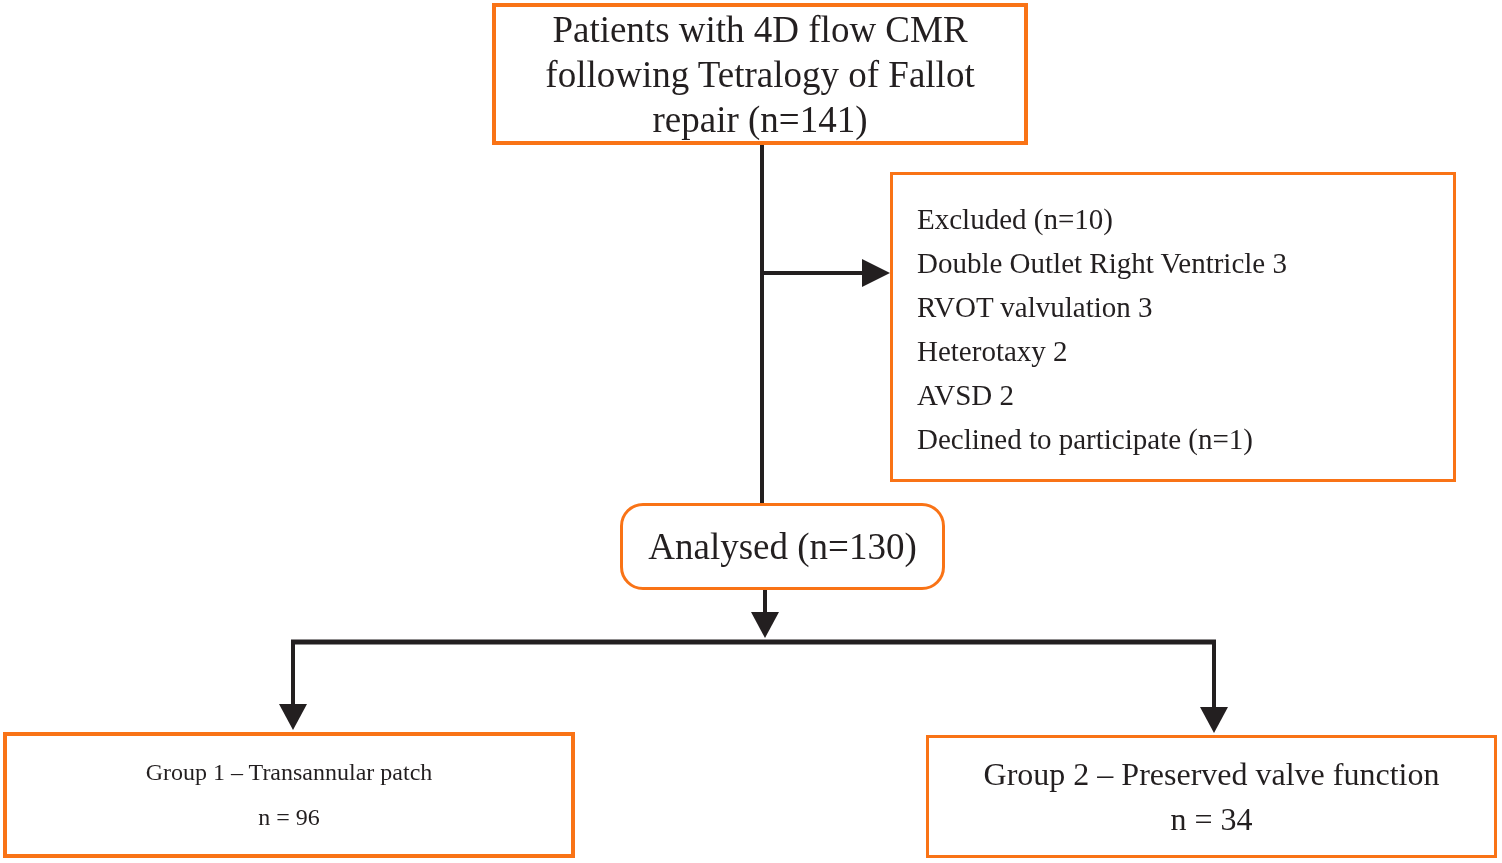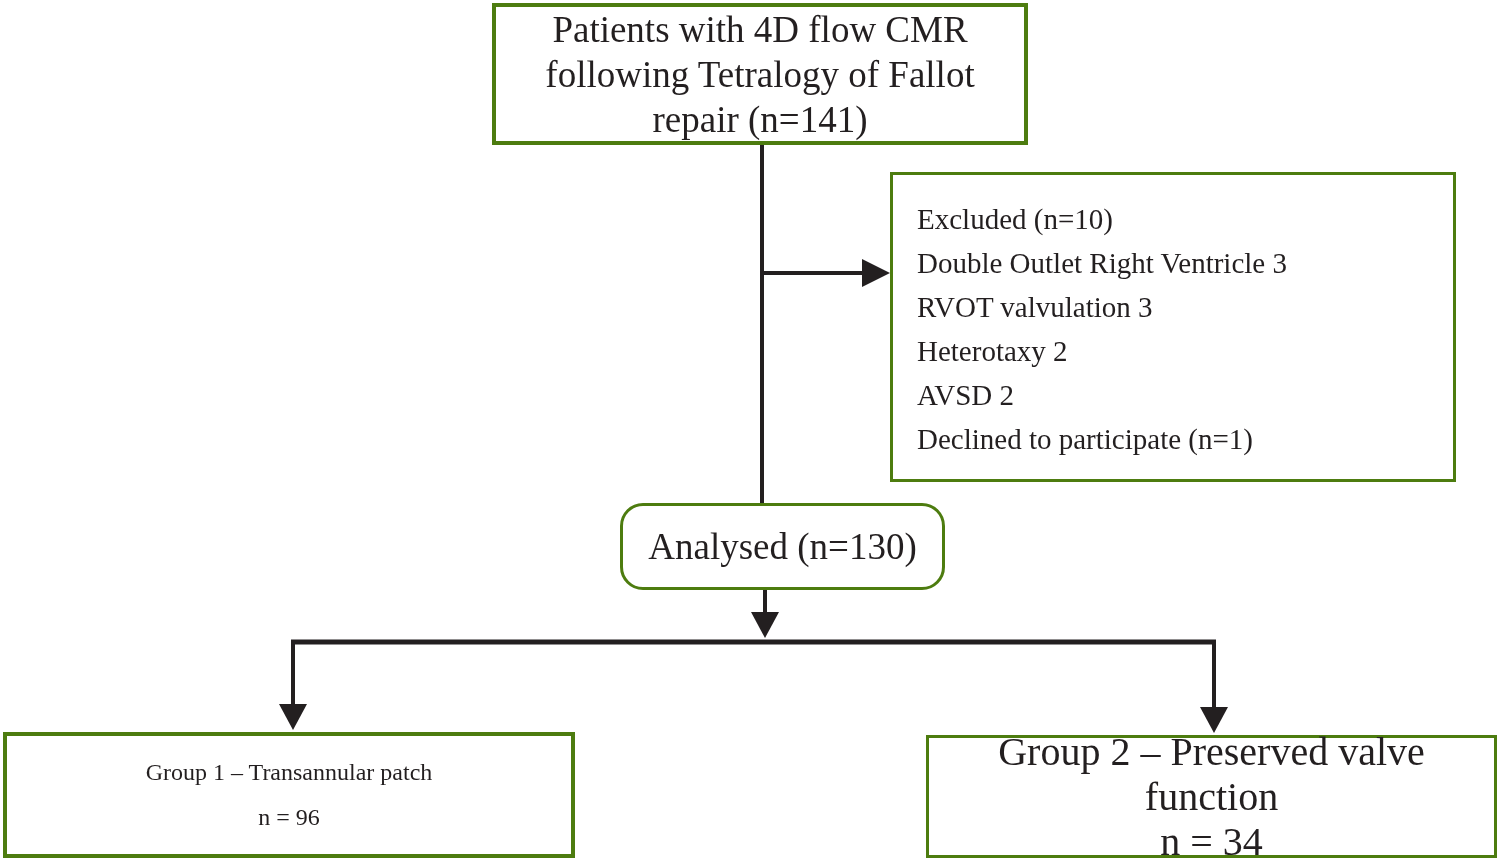--- a/index.html
+++ b/index.html
@@ -18,21 +18,21 @@
   }
   .connectors {
     position: absolute;
     top: 0; left: 0;
     width: 1502px;
     height: 863px;
   }
   .box {
     position: absolute;
     background: #ffffff;
-    border: 3px solid #4d7c0f;
+    border: 3px solid #f97316;
     box-sizing: border-box;
   }
   .centered {
     display: flex;
     flex-direction: column;
     align-items: center;
     justify-content: center;
     text-align: center;
   }
   .box-patients {
@@ -59,21 +59,21 @@
   .box-group1 {
     left: 3px; top: 732px;
     width: 572px; height: 126px;
     border-width: 4px;
     font-size: 24px;
     line-height: 45px;
   }
   .box-group2 {
     left: 926px; top: 735px;
     width: 571px; height: 123px;
-    font-size: 40px;
+    font-size: 32px;
     line-height: 45px;
   }
 </style>
 </head>
 <body>
 
 <div class="canvas">
 
   <svg class="connectors" viewBox="0 0 1502 863" xmlns="http://www.w3.org/2000/svg">
 

